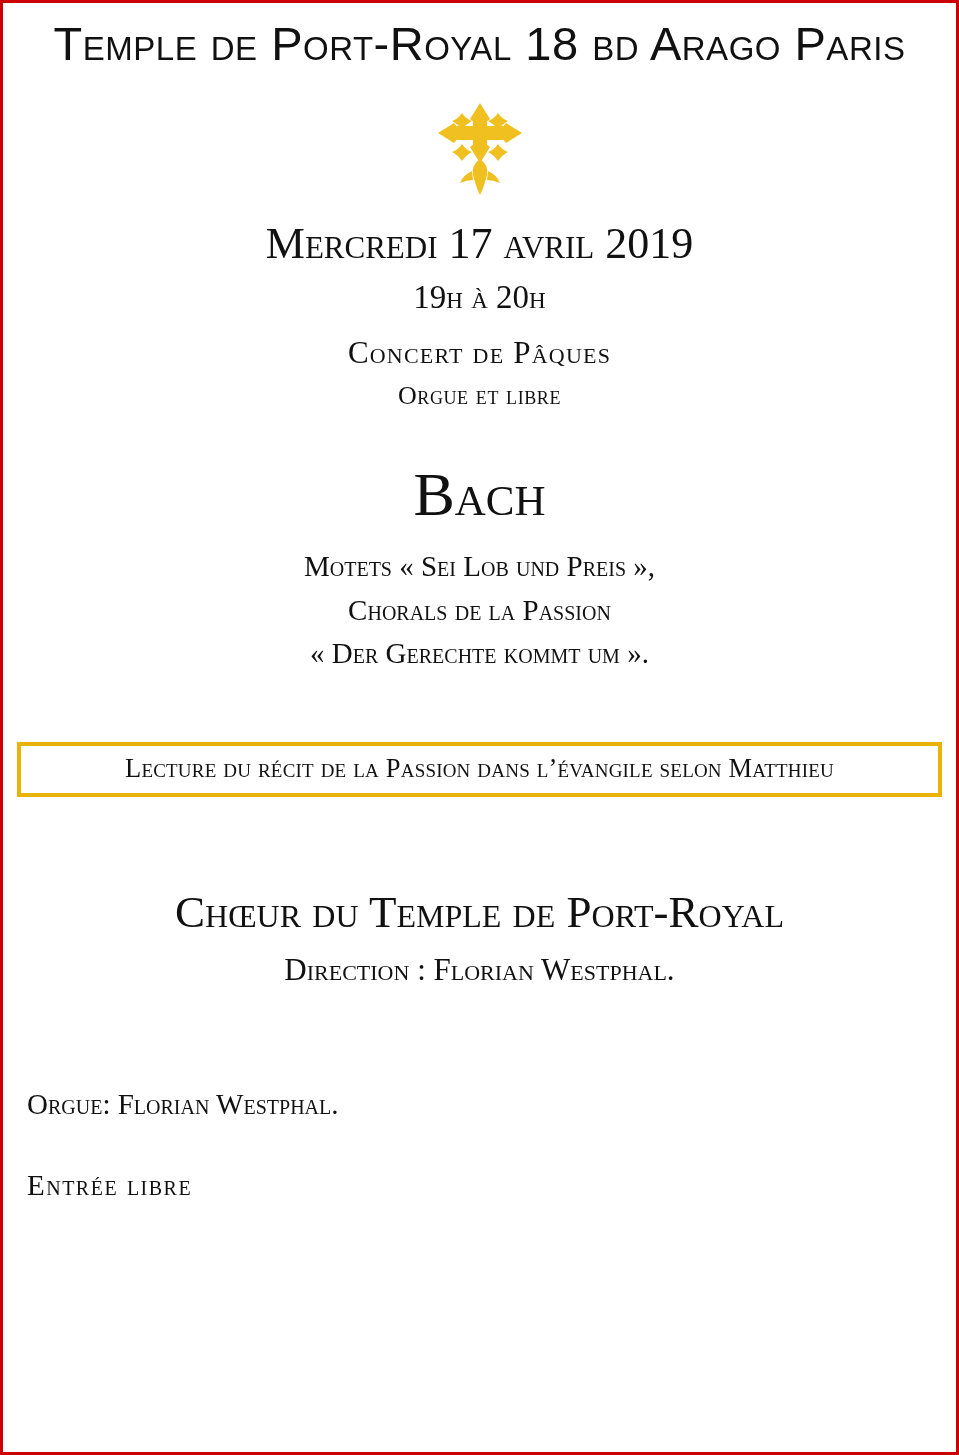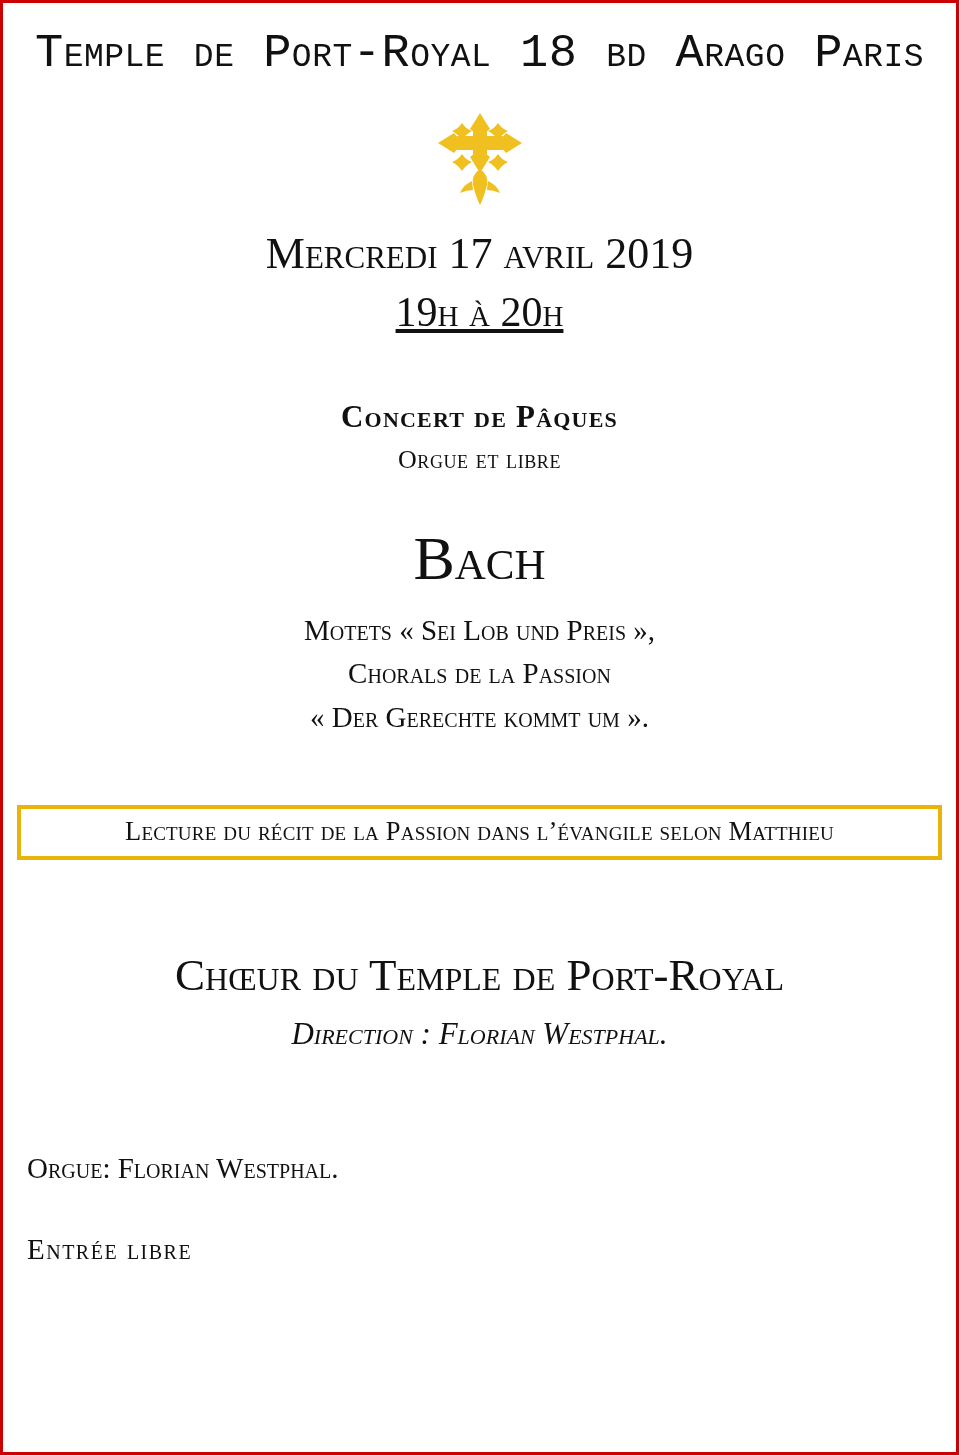--- a/index.html
+++ b/index.html
@@ -19,26 +19,26 @@
     box-sizing: border-box;
     width: 959px;
     height: 1455px;
     border: 3px solid #cc0000;
     background: #ffffff;
     padding: 16px 14px 0 14px;
   }
   .center { text-align: center; }
 
   .title {
-    font-family: Liberation Mono, monospace;
+    font-family: Liberation Sans, sans-serif;
     font-variant: small-caps;
     font-size: 47px;
     letter-spacing: 0.5px;
     line-height: 1.05;
-    margin-top: 10px;
+    margin-top: 0;
     text-align: center;
   }
   .subtitle {
     font-variant: small-caps;
     font-size: 27px;
     line-height: 1.1;
     margin-top: 14px;
   }
 
   .emblem-wrap {
@@ -51,32 +51,30 @@
   .emblem { display: block; }
 
   .date {
     font-variant: small-caps;
     font-size: 44px;
     line-height: 1.1;
     margin-top: 18px;
   }
   .time {
     font-variant: small-caps;
-    font-size: 42px;
+    font-size: 33px;
     line-height: 1.1;
     margin-top: 10px;
-    text-decoration: underline;
   }
 
   .event-title {
     font-variant: small-caps;
     font-size: 31px;
     letter-spacing: 1.2px;
-    margin-top: 64px;
-    font-weight: bold;
+    margin-top: 20px;
   }
   .event-sub {
     font-variant: small-caps;
     font-size: 26px;
     letter-spacing: 0.6px;
     margin-top: 10px;
   }
 
   .composer {
     font-variant: small-caps;
@@ -108,21 +106,20 @@
   .choir {
     font-variant: small-caps;
     font-size: 45px;
     line-height: 1.05;
     margin-top: 92px;
   }
   .direction {
     font-variant: small-caps;
     font-size: 31px;
     margin-top: 16px;
-    font-style: italic;
   }
 
   .organ {
     font-variant: small-caps;
     font-size: 29px;
     margin-top: 100px;
     padding-left: 10px;
     text-align: left;
   }
   .entry {

